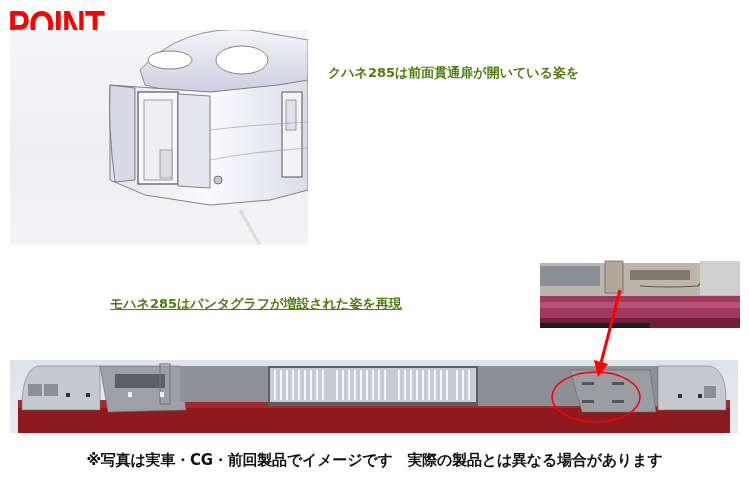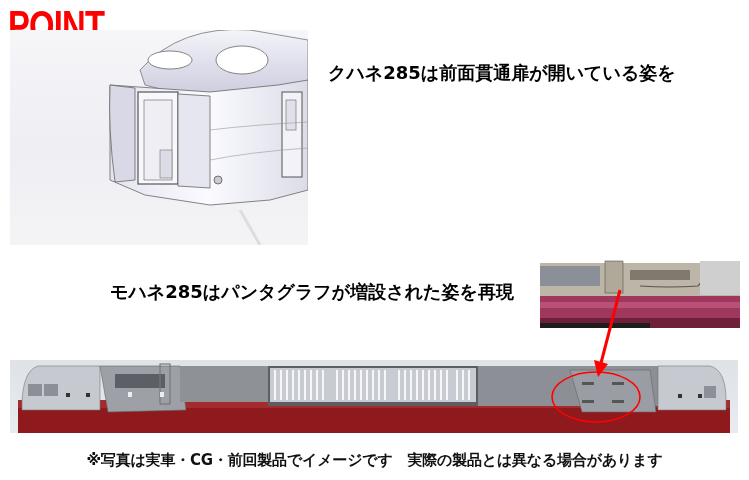--- a/index.html
+++ b/index.html
@@ -15,25 +15,25 @@
 
   
   .cg-panel {
     position:absolute; left:10px; top:30px; width:298px; height:215px;
     background:linear-gradient(180deg,#f6f6f9 0%,#eeeef3 55%,#f4f4f6 100%);
     overflow:hidden;
   }
   .cg-panel svg { position:absolute; left:0; top:0; }
 
   .caption {
-    position:absolute; font-weight:bold; color:#000000; font-size:18px; line-height:26px;
+    position:absolute; font-weight:bold; color:#4d7c0f; font-size:13px; line-height:26px;
     font-family:"DejaVu Sans", sans-serif; letter-spacing:0px;
   }
   .caption-1 { left:328px; top:60px; }
-  .caption-2 { left:110px; top:279px; }
+  .caption-2 { left:110px; top:291px;text-decoration:underline; }
 
   
   .inset-photo {
     position:absolute; left:540px; top:258px; width:200px; height:70px; overflow:hidden;
     background:#d8d6d2;
   }
 
   .arrow { position:absolute; left:0; top:0; pointer-events:none; }
 
   

